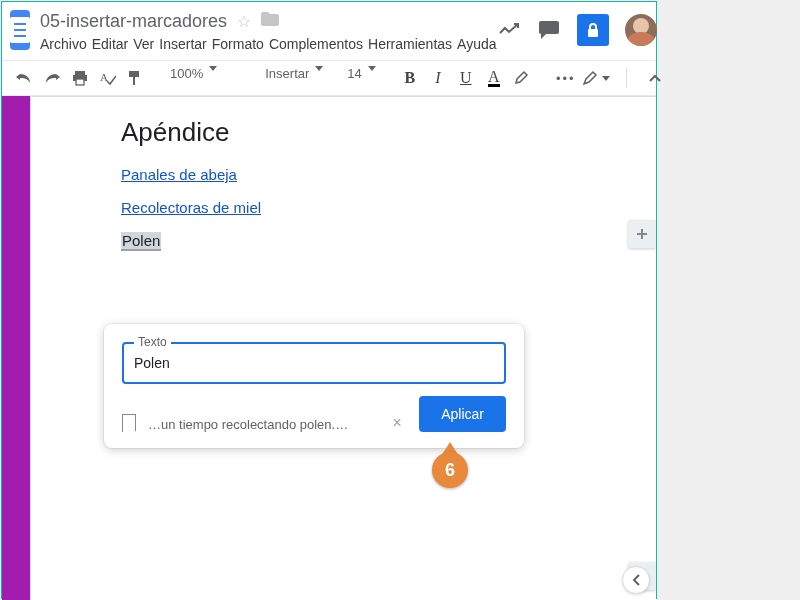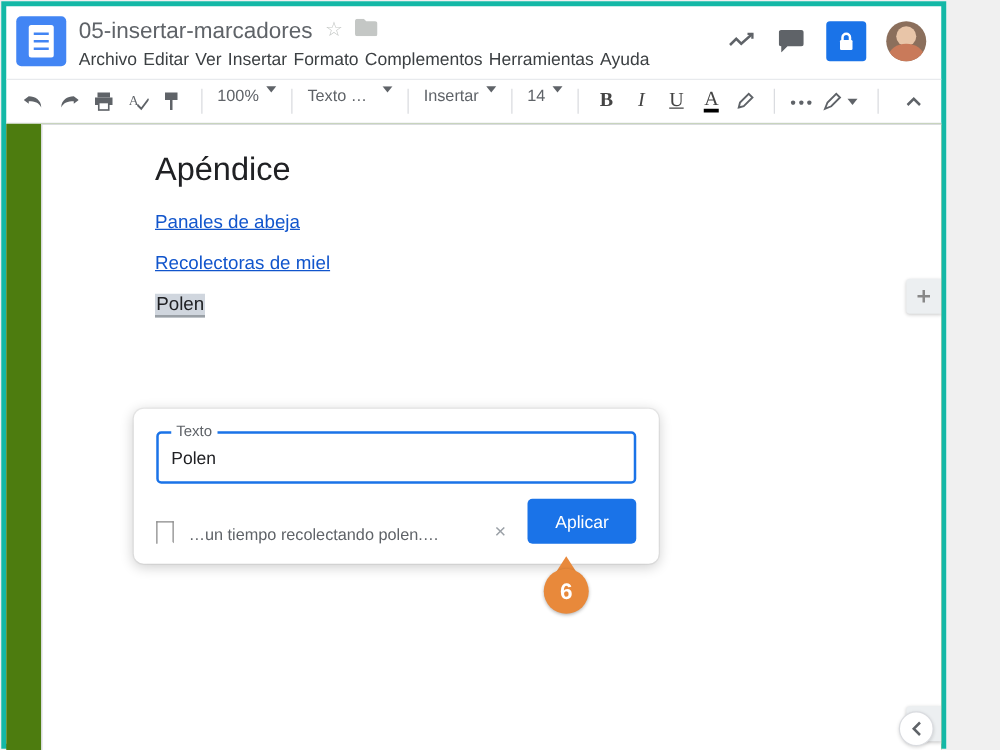--- a/index.html
+++ b/index.html
@@ -7,23 +7,23 @@
     font-family: Arial, "Helvetica Neue", sans-serif;
     background: #f0f0f0;
     width: 800px;
     height: 600px;
     overflow: hidden;
     position: relative;
   }
   .appframe {
     position: absolute;
     left: 1px; top: 1px;
-    width: 756px; height: 598px;
+    width: 656px; height: 598px;
     background: #fff;
-    border: 4px solid #14b8a6;
+    border: 1px solid #14b8a6;
   }
 
   
   .titlebar {
     display: flex;
     align-items: flex-start;
     padding: 8px 12px 0 8px;
     height: 58px;
   }
   .doc-icon {
@@ -153,21 +153,21 @@
   .toolbar-right {
     margin-left: auto;
     display: flex; align-items: center; gap: 10px;
   }
   .pen {
     display: flex; align-items: center; gap: 4px;
   }
 
   
   .canvas {
-    background: #4d7c0f;
+    background: #a21caf;
     height: calc(598px - 58px - 36px);
     position: relative;
     overflow: hidden;
     text-decoration: underline;
   }
   .page {
     position: absolute;
     left: 28px; top: 0;
     width: 742px; height: 560px;
     background: #fff;

